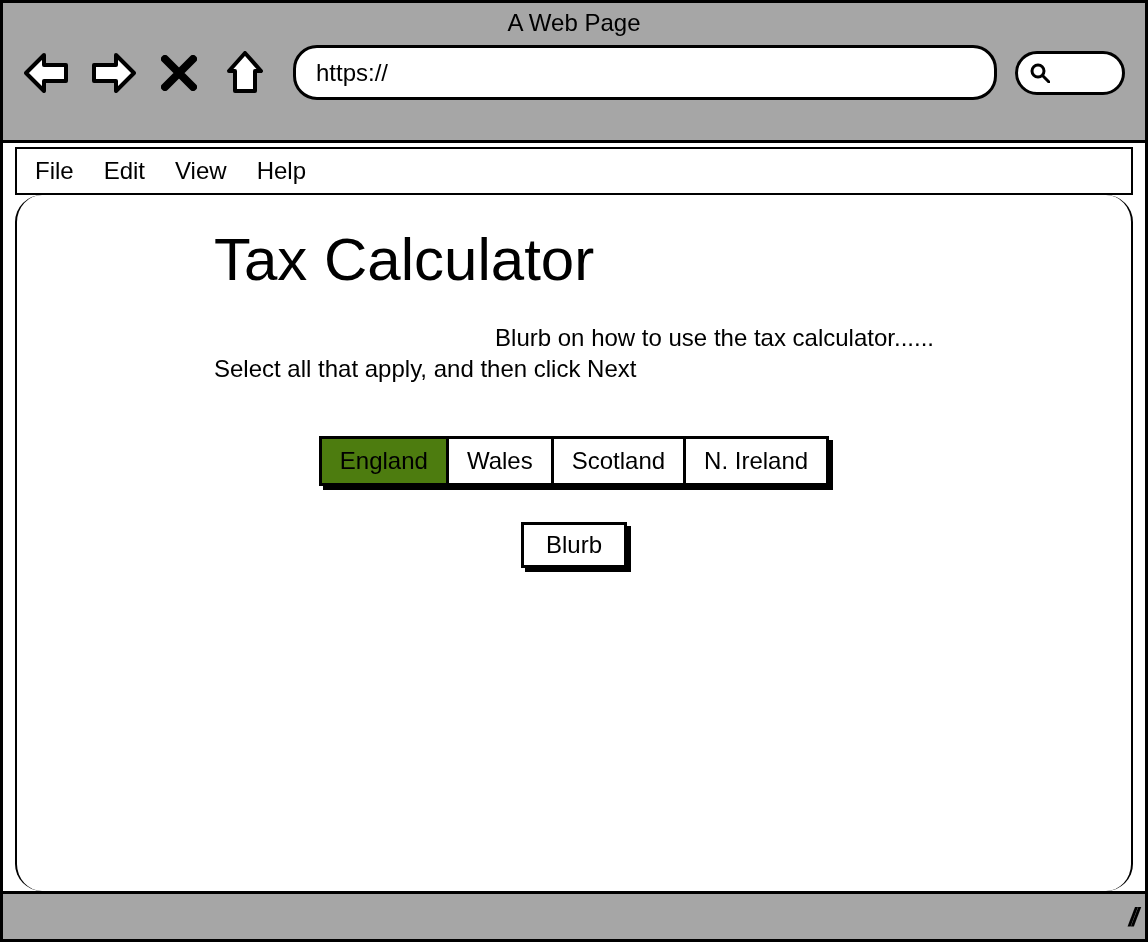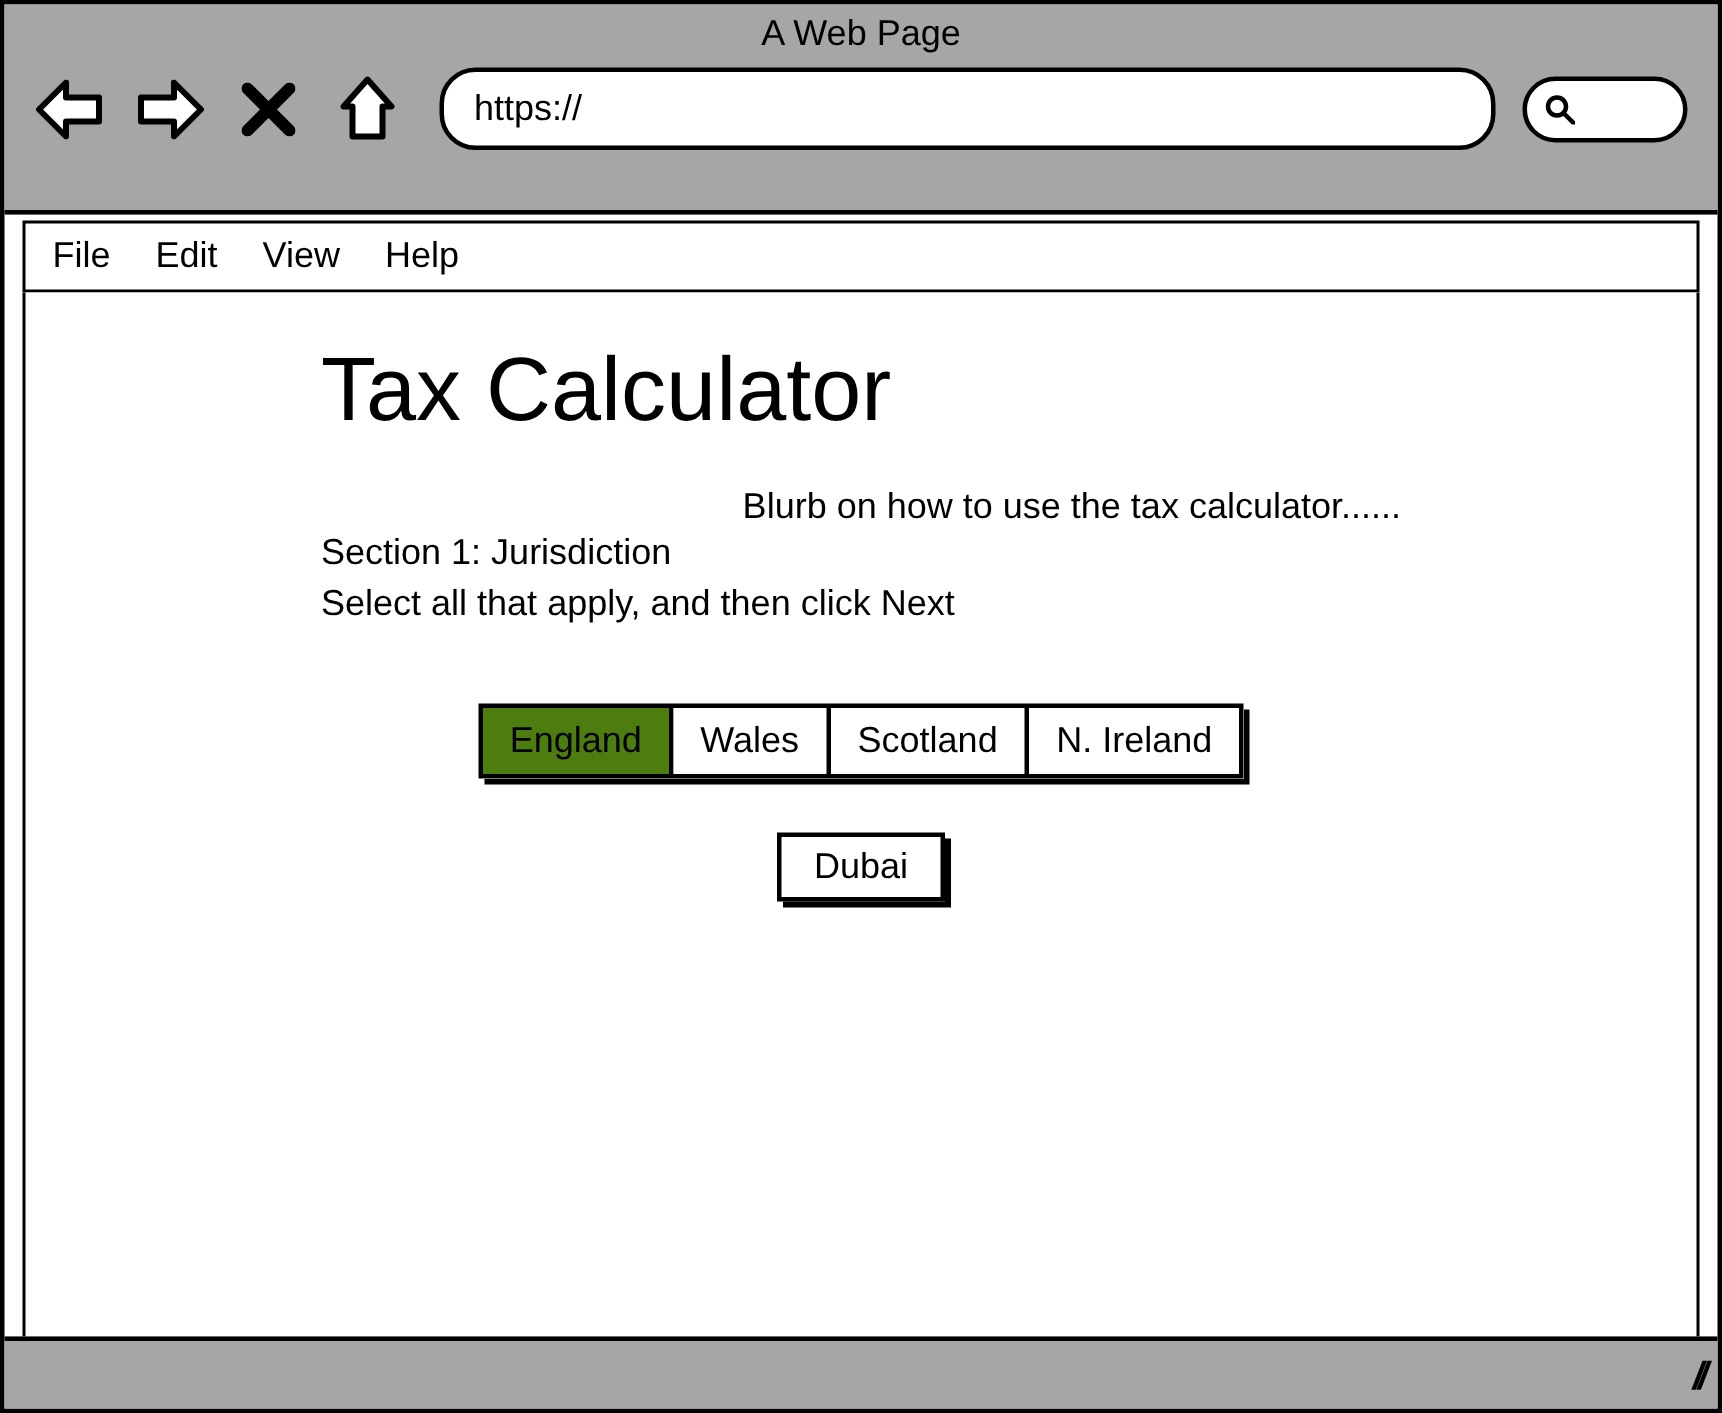--- a/index.html
+++ b/index.html
@@ -88,20 +88,21 @@
       flex: 1;
       background: #fff;
       margin: 0 12px;
       border-left: 2px solid #000;
       border-right: 2px solid #000;
       padding: 20px 0 0 0;
       display: flex;
       flex-direction: column;
       align-items: center;
       overflow: hidden;
+      border-radius: 27px;
     }
     .page-title {
       font-size: 60px;
       font-weight: normal;
       margin-top: 10px;
       margin-bottom: 30px;
       width: 720px;
       text-align: left;
     }
     .blurb {
@@ -213,32 +214,31 @@
     <span class="menu-item">View</span>
     <span class="menu-item">Help</span>
   </div>
 
   <div class="content">
     <h1 class="page-title">Tax Calculator</h1>
 
     <div class="blurb">Blurb on how to use the tax calculator......</div>
 
     <div class="section-block">
-      <div>Section 1: Jurisdiction</div>
       <div>Select all that apply, and then click Next</div>
     </div>
 
     <div class="toggle-row">
       <div class="toggle-btn selected">England</div>
       <div class="toggle-btn">Wales</div>
       <div class="toggle-btn">Scotland</div>
       <div class="toggle-btn">N. Ireland</div>
     </div>
 
 
-    <div class="next-btn">Dubai</div>
+    <div class="next-btn">Blurb</div>
   </div>
 
   <div class="footer-bar">
     <div class="resize-grip">//</div>
   </div>
 
 </div>
 
 </body></html>

